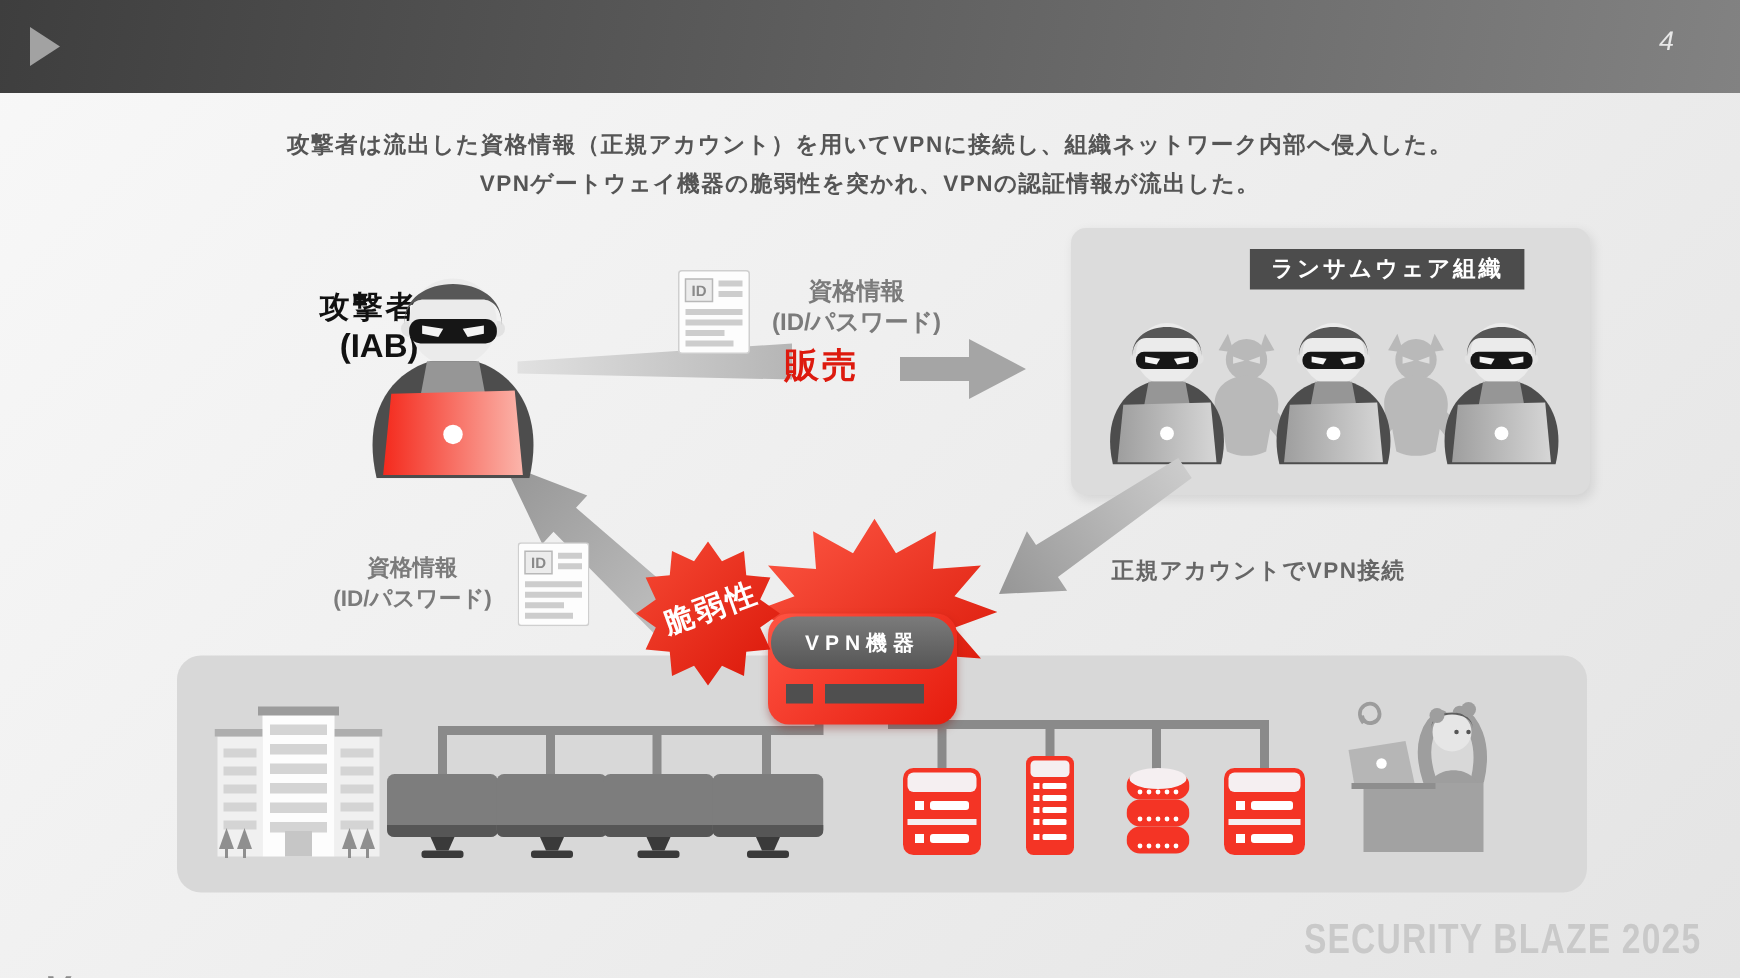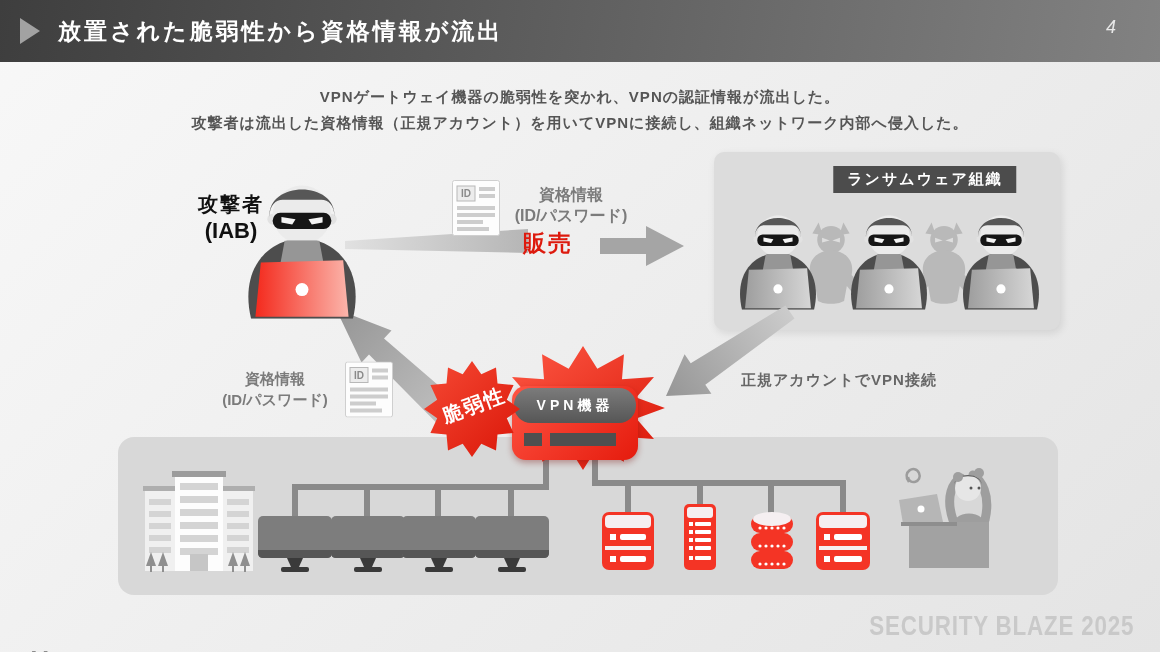--- a/index.html
+++ b/index.html
@@ -14,34 +14,34 @@
              border-left:20px solid #a2a2a2; border-top:13px solid transparent; border-bottom:13px solid transparent; }
   #hdr-title { color:#fff; font-size:23px; font-weight:bold; letter-spacing:3px; margin-left:18px; }
   #hdr-page { position:absolute; right:44px; top:17px; color:#e8e8e8; font-size:18px; font-style:italic; }
   
   #intro { position:absolute; left:0; top:84px; width:1160px; text-align:center;
            color:#555; font-size:15px; font-weight:bold; letter-spacing:1px; line-height:26px; }
   
   .abs { position:absolute; }
   .gray-label { color:#7b7b7b; font-weight:bold; text-align:center; }
   
-  #attacker-label { left:183px; top:191px; width:96px; text-align:center; color:#111; font-weight:bold; }
+  #attacker-label { left:183px; top:191px; width:96px; text-align:right; color:#111; font-weight:bold; }
   #attacker-label .l1 { font-size:20px; letter-spacing:2px; }
   #attacker-label .l2 { font-size:22px; }
   
   #cred1-text { left:505px; top:184px; width:132px; font-size:16px; line-height:21px; }
   #sale-label { left:523px; top:228px; width:80px; text-align:left; color:#dd1a0e; font-size:23px; font-weight:bold; letter-spacing:2px; }
   
   #rw-box { left:714px; top:152px; width:346px; height:178px; background:#dcdcdc; border-radius:10px;
             box-shadow:2px 3px 8px rgba(0,0,0,.10); }
   #rw-title { position:absolute; left:50%; top:14px; transform:translateX(-50%);
               background:#4c4c4c; color:#fff; font-size:15px; font-weight:bold; letter-spacing:2px;
               padding:4px 14px; white-space:nowrap;margin-left:38px; }
   
-  #vpn-device { left:512px; top:386px; width:126px; height:74px; background:linear-gradient(135deg,#ff5443,#e51b0d);
+  #vpn-device { left:512px; top:409px; width:126px; height:74px; background:linear-gradient(135deg,#ff5443,#e51b0d);
                 border-radius:14px; z-index:6; filter:drop-shadow(0 3px 3px rgba(120,10,5,.35)); }
   #vpn-pill { position:absolute; left:2px; top:2px; width:122px; height:35px;
               background:linear-gradient(180deg,#7b7b7b,#565656); border-radius:17px;
               color:#fff; font-size:14px; font-weight:bold; letter-spacing:4px;
               display:flex; align-items:center; justify-content:center; }
   .vent { position:absolute; background:#4f4f4f; top:47px; height:13px; }
   #vent-sq { left:12px; width:18px; }
   #vent-bar { left:38px; width:66px; }
   #vuln-badge-text { left:420px; top:392px; width:108px; text-align:center; transform:rotate(-20deg);
                      color:#fff; font-size:20px; font-weight:bold; letter-spacing:2px; z-index:8; }
@@ -114,27 +114,26 @@
         <rect x="0" y="0" width="74" height="42" rx="5" fill="#7d7d7d"></rect>
         <path d="M0 34 L74 34 L74 37 Q74 42 69 42 L5 42 Q0 42 0 37 Z" fill="#565656"></path>
         <polygon points="29,42 45,42 41,51 33,51" fill="#3a3a3a"></polygon>
         <rect x="23" y="51" width="28" height="5" rx="2" fill="#3a3a3a"></rect>
       </symbol>
     </defs>
   </svg>
 
   <div id="hdr">
     <div id="hdr-tri"></div>
-    <div id="hdr-title">放置された脆弱性から資格情報が流出</div>
     <div id="hdr-page">4</div>
   </div>
 
   <div id="intro">
+    <div>攻撃者は流出した資格情報（正規アカウント）を用いてVPNに接続し、組織ネットワーク内部へ侵入した。</div>
     <div>VPNゲートウェイ機器の脆弱性を突かれ、VPNの認証情報が流出した。</div>
-    <div>攻撃者は流出した資格情報（正規アカウント）を用いてVPNに接続し、組織ネットワーク内部へ侵入した。</div>
   </div>
 
   <div id="band" class="abs"></div>
 
   <div id="rw-box" class="abs">
     <div id="rw-title">ランサムウェア組織</div>
     <svg class="abs" style="left:86px;top:53px" width="62" height="115" viewBox="0 0 90 120">
         <use href="#sym-devil"></use>
       </svg>
     <svg class="abs" style="left:199px;top:53px" width="62" height="115" viewBox="0 0 90 120">

